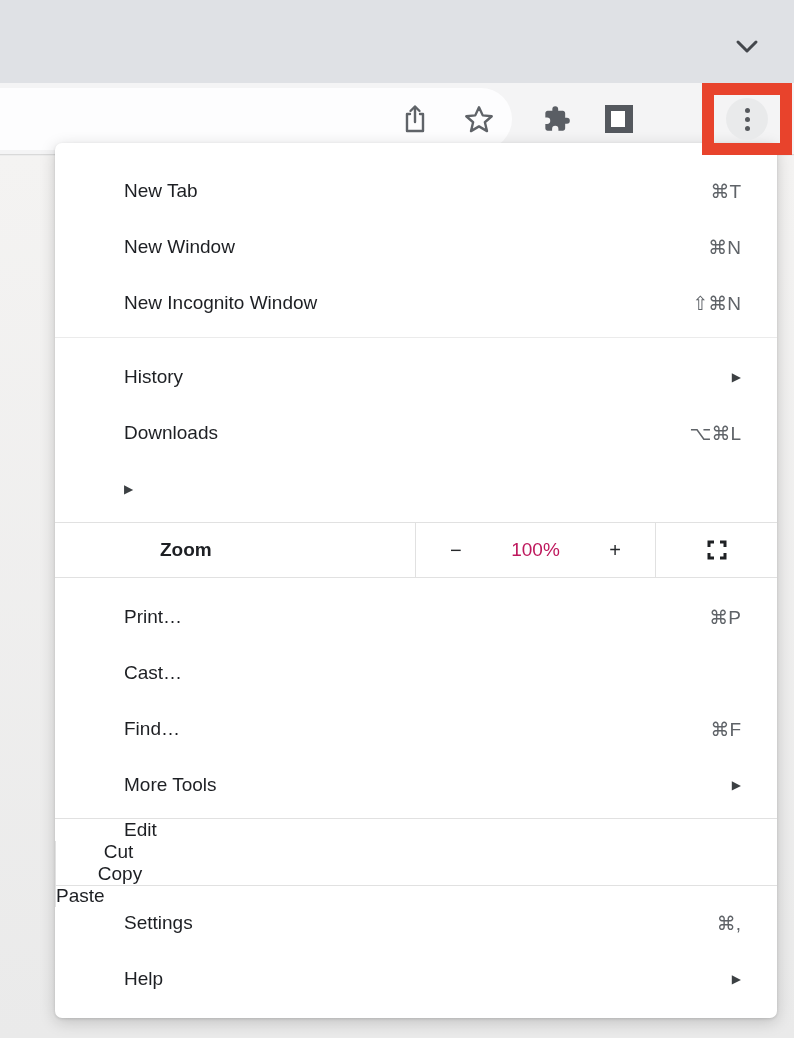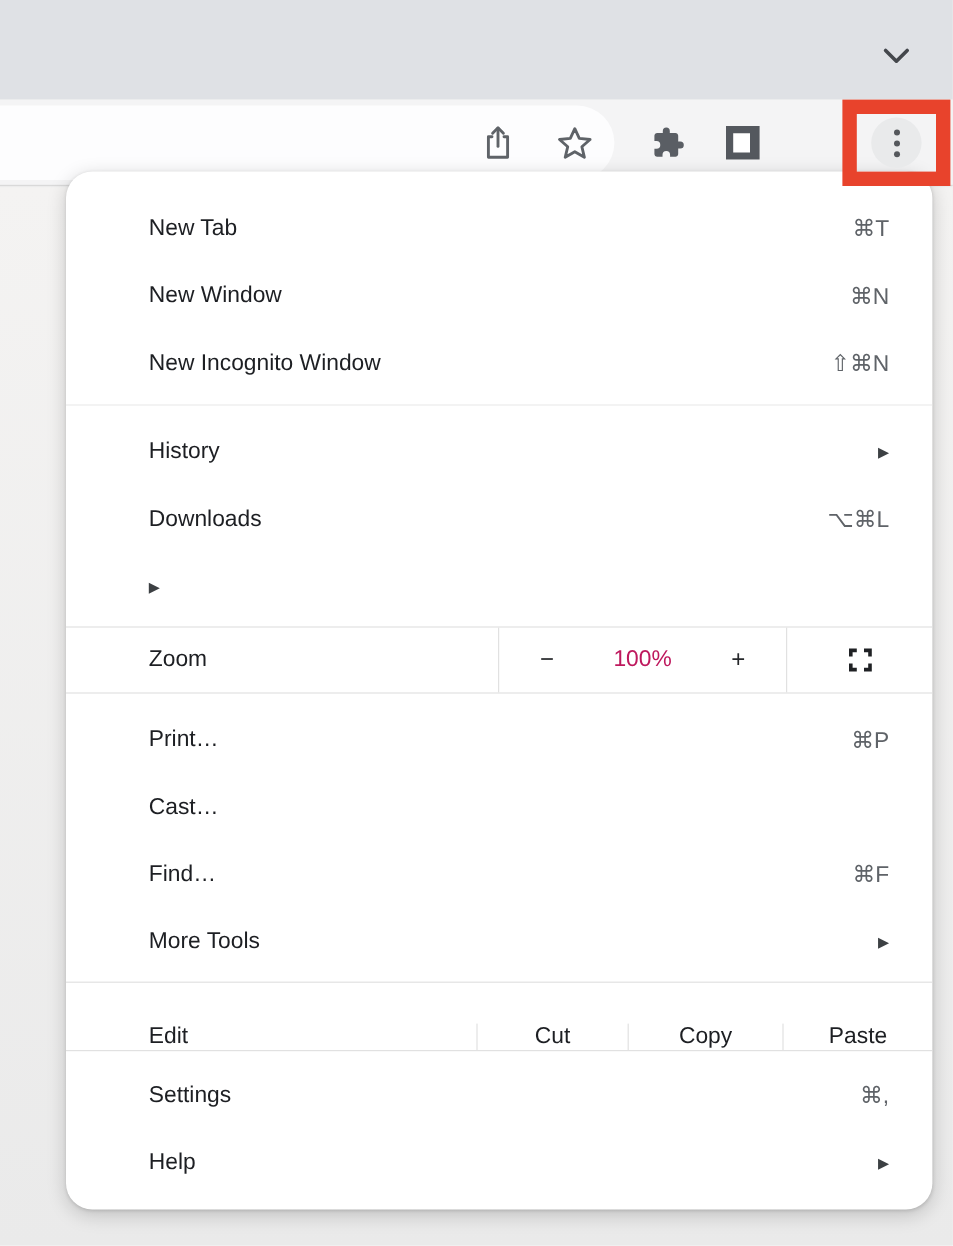--- a/index.html
+++ b/index.html
@@ -28,45 +28,45 @@
               align-items:center; justify-content:center; gap:4px; z-index:41; }
   .menu-btn .dot { width:5px; height:5px; border-radius:50%; background:#55585c; }
   .hl-box { position:absolute; left:702px; top:83px; width:90px; height:72px;
             border:12px solid #e8432c; z-index:40; }
 
   .page-bg { position:absolute; left:0; top:156px; width:794px; height:882px;
              background:linear-gradient(#f4f3f2,#eaeaea); }
 
   
   .menu { position:absolute; left:55px; top:143px; width:722px; z-index:20;
-          background:#ffffff; border-radius:22px;
+          background:#ffffff; border-radius:7px;
           box-shadow:0 4px 16px rgba(0,0,0,0.18), 0 1px 3px rgba(0,0,0,0.12);
           color:#1d1f23; font-size:19px; overflow:hidden; }
   .sec-a { padding:20px 0 6px; }
   .sec-b { padding:11px 0 5px; }
   .sec-c { padding:11px 0 5px; }
   .sec-d { padding:9px 0 11px; }
   .menu-divider { height:1px; background:#ebebeb; }
 
   .mi { height:56px; display:flex; align-items:center; padding:0 36px 0 69px; cursor:default; }
   .mi .lbl { flex:1; }
   .mi .sc  { color:#5f6368; }
   .arr { font-size:12px; color:#3c4043; }
 
   .zoom-row { height:56px; display:flex; align-items:stretch;
               border-top:1px solid #e1e1e1; border-bottom:1px solid #e1e1e1; }
-  .z-label { width:360px; display:flex; align-items:center; padding-left:69px; }
+  .z-label { width:360px; display:flex; align-items:center; padding-left:105px;font-weight:bold; }
   .z-controls { width:241px; border-left:1px solid #e1e1e1; border-right:1px solid #e1e1e1;
                 display:flex; align-items:center; justify-content:space-between; padding:0 34px; }
   .z-btn { color:#26282b; font-size:20px; cursor:default; }
   .z-level { color:#be185d; }
   .z-fs { flex:1; display:flex; align-items:center; justify-content:center; }
 
-  .edit-row { height:58px; display:flex; align-items:flex-end;
-              border-top:1px solid #e1e1e1; border-bottom:1px solid #e1e1e1; }
+  .edit-row { height:68px; display:flex; align-items:flex-start;
+              border-top:1px solid #e1e1e1; border-bottom:1px solid #e1e1e1;flex-direction:column; }
   .e-label { width:342px; display:flex; align-items:center; padding-left:69px; }
   .e-cell { border-left:1px solid #e1e1e1; display:flex; align-items:center; justify-content:center; }
   .e-cut { width:126px; } .e-copy { width:129px; } .e-paste { flex:1; }
 </style>
 </head>
 <body>
 
 <div class="tabstrip">
   <span class="tab-chevron">
     <svg width="26" height="18" viewBox="0 0 26 18">

